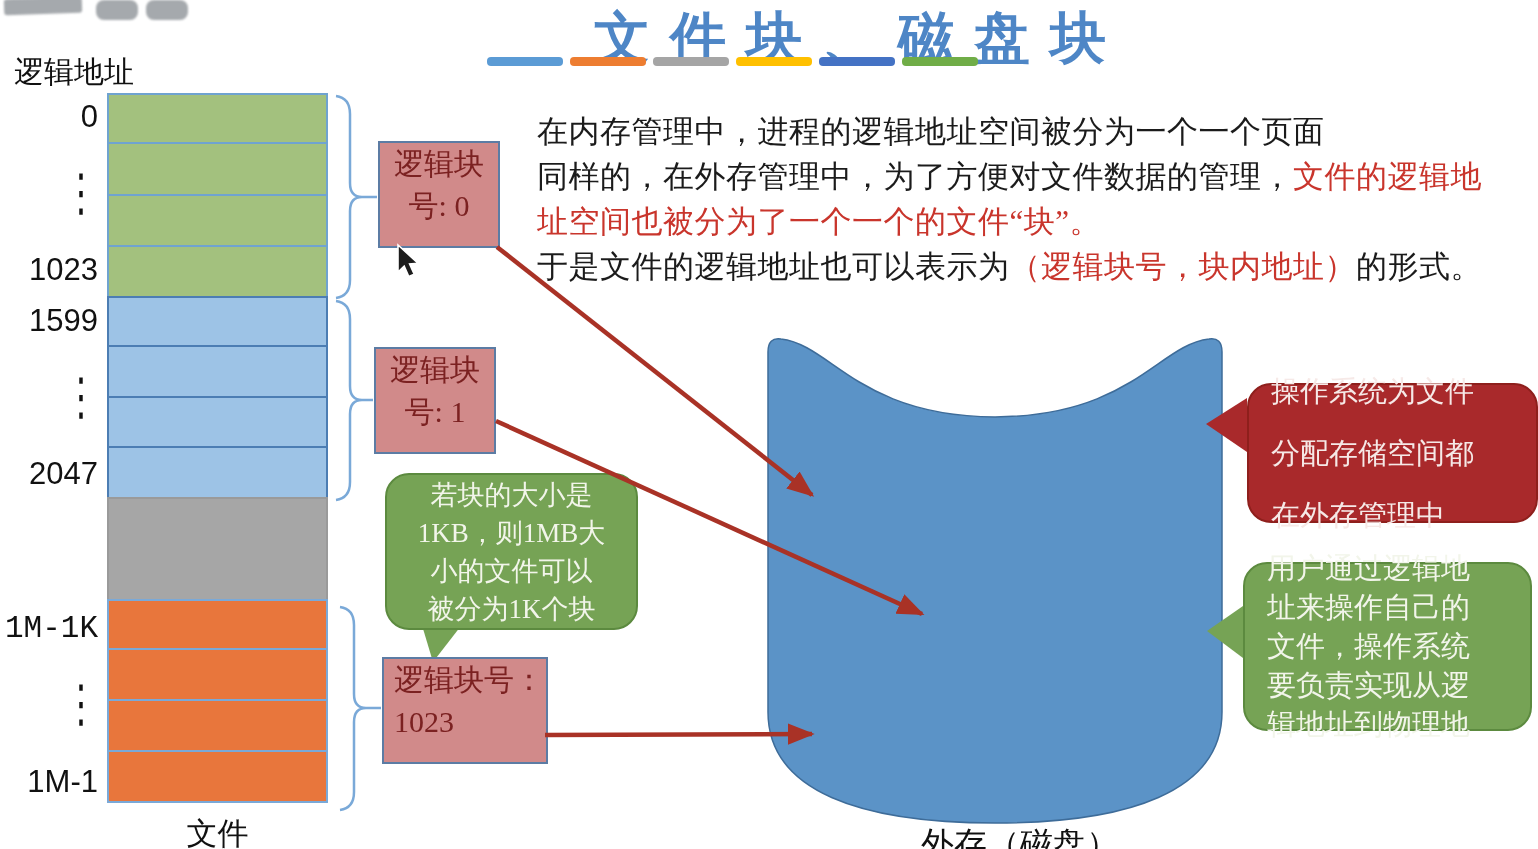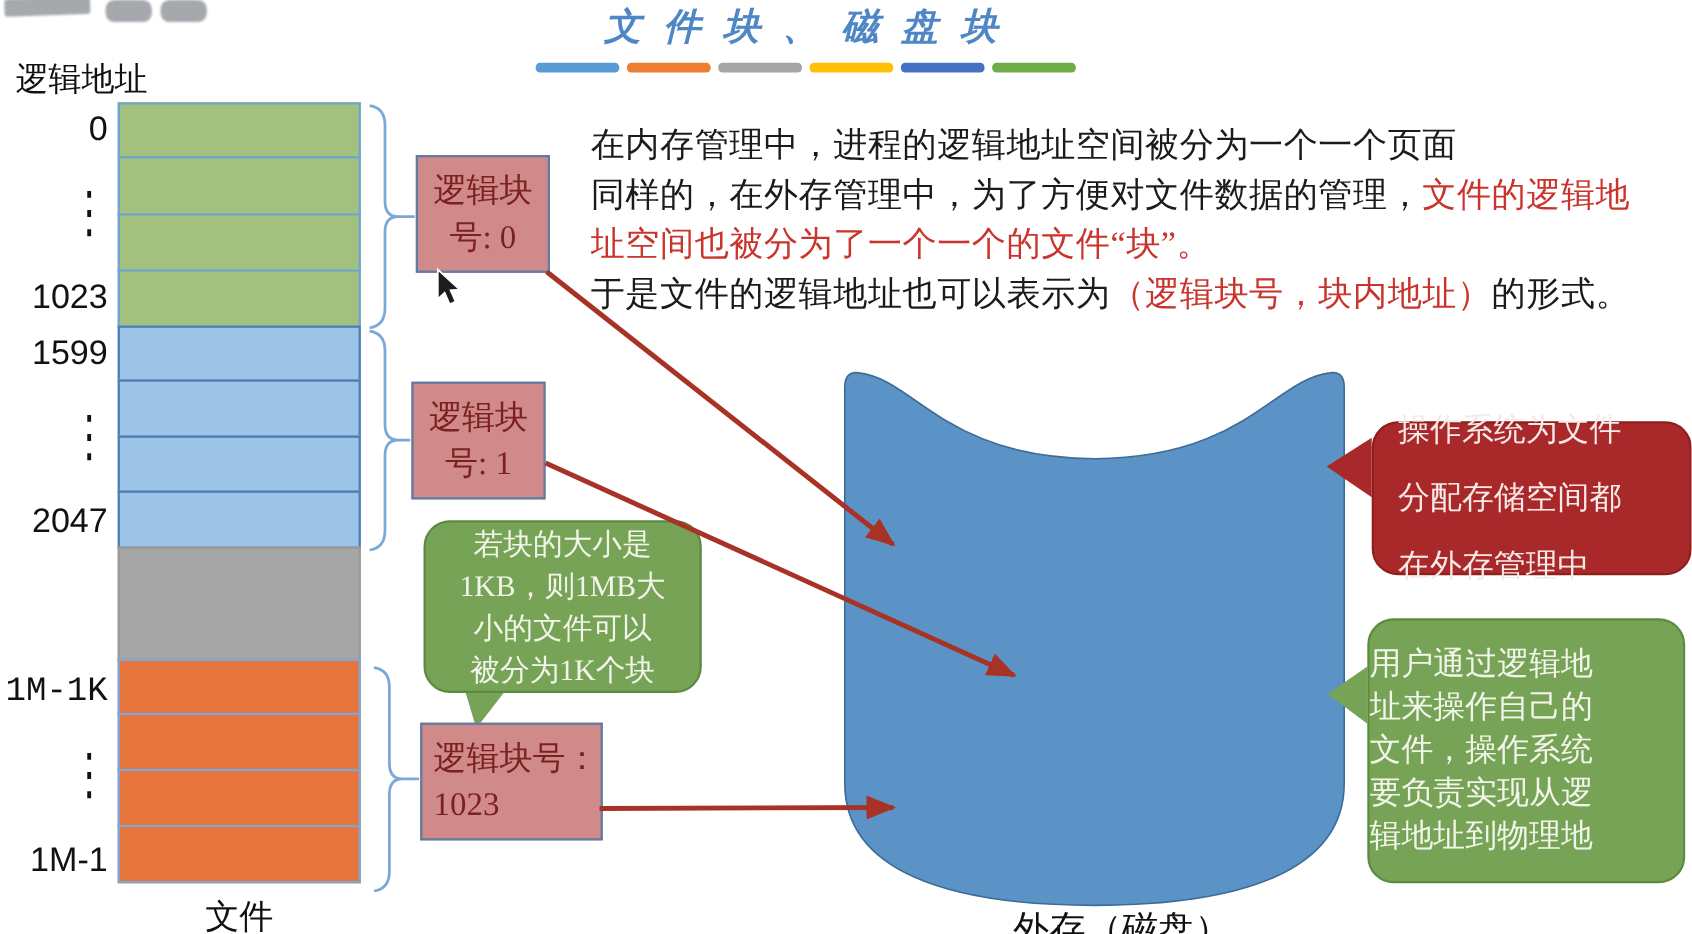--- a/index.html
+++ b/index.html
@@ -2,22 +2,22 @@
 <html><head>
 <meta charset="utf-8">
 <style>
   html,body{margin:0;padding:0;background:#fff;}
   .stage{position:relative;width:1538px;height:849px;background:#ffffff;overflow:hidden;
          font-family:"Liberation Serif", serif;}
   .abs{position:absolute;}
   svg{position:absolute;left:0;top:0;pointer-events:none;}
 
   
-  .title{left:549px;top:1px;font-size:34px;font-weight:bold;color:var(--title);
-         letter-spacing:20px;white-space:nowrap;font-style:italic;}
+  .title{left:594px;top:1px;font-size:56px;font-weight:bold;color:var(--title);
+         letter-spacing:20px;white-space:nowrap;}
   .underline{left:487px;top:57px;display:flex;gap:7px;}
   .underline span{display:inline-block;width:76px;height:9px;border-radius:4px;}
 
   
   .wm{left:0;top:-4px;width:210px;height:30px;opacity:.8;filter:blur(1px);}
   .wm i{position:absolute;background:#8f9499;display:block;}
 
   
   .para{left:537px;top:109px;width:1000px;font-size:31px;line-height:45px;
         letter-spacing:.5px;color:#1b1b1b;white-space:nowrap;}
@@ -29,36 +29,36 @@
         width:96px;text-align:right;position:absolute;left:2px;}
   .dots{font-size:34px;transform:scaleY(1.5);transform-origin:center;}
   .colwrap{left:107px;top:93px;width:221px;}
   .cell{box-sizing:border-box;width:221px;border-style:solid;border-width:2px;margin-top:-2px;}
   .cell:first-child{margin-top:0;}
   .caption{font-size:31px;color:#111;text-align:center;}
 
   
   .tag{box-sizing:border-box;background:var(--pink);border:2px solid #5c7ca4;
        color:var(--pinktext);font-size:30px;line-height:42px;display:flex;
-       flex-direction:column;justify-content:center;}
+       flex-direction:column;justify-content:flex-start;}
   .tag.center{align-items:center;text-align:center;}
   .tag.left{padding-left:10px;}
 
   
   .bubble{box-sizing:border-box;border-radius:24px;color:#f2f5ea;
           display:flex;flex-direction:column;justify-content:center;}
   .bubble div{white-space:nowrap;}
   .g{background:var(--green);border:2px solid #5c8a3f;}
   .r{background:var(--dkred);border:2px solid #8e1f1c;color:#f6e9e7;gap:17px;}
   .bub-left{left:385px;top:473px;width:253px;height:157px;font-size:27px;line-height:38px;
             text-align:center;}
   .bub-os{left:1247px;top:383px;width:291px;height:140px;font-size:29px;line-height:45px;
           padding-left:22px;}
-  .bub-user{left:1243px;top:562px;width:289px;height:241px;font-size:29px;line-height:39px;
-            }
+  .bub-user{left:1243px;top:562px;width:289px;height:169px;font-size:29px;line-height:39px;
+            padding-left:22px;}
 
   
   .dblock{position:absolute;box-sizing:border-box;background:var(--orange);
           border:2px solid #b35a22;color:#fdf3ec;font-family:"Liberation Sans",sans-serif;
           font-size:26px;text-align:center;}
   .z1{z-index:1}.z2{z-index:2}.z3{z-index:3}.z4{z-index:4}
 </style>
 </head>
 <body>
 

